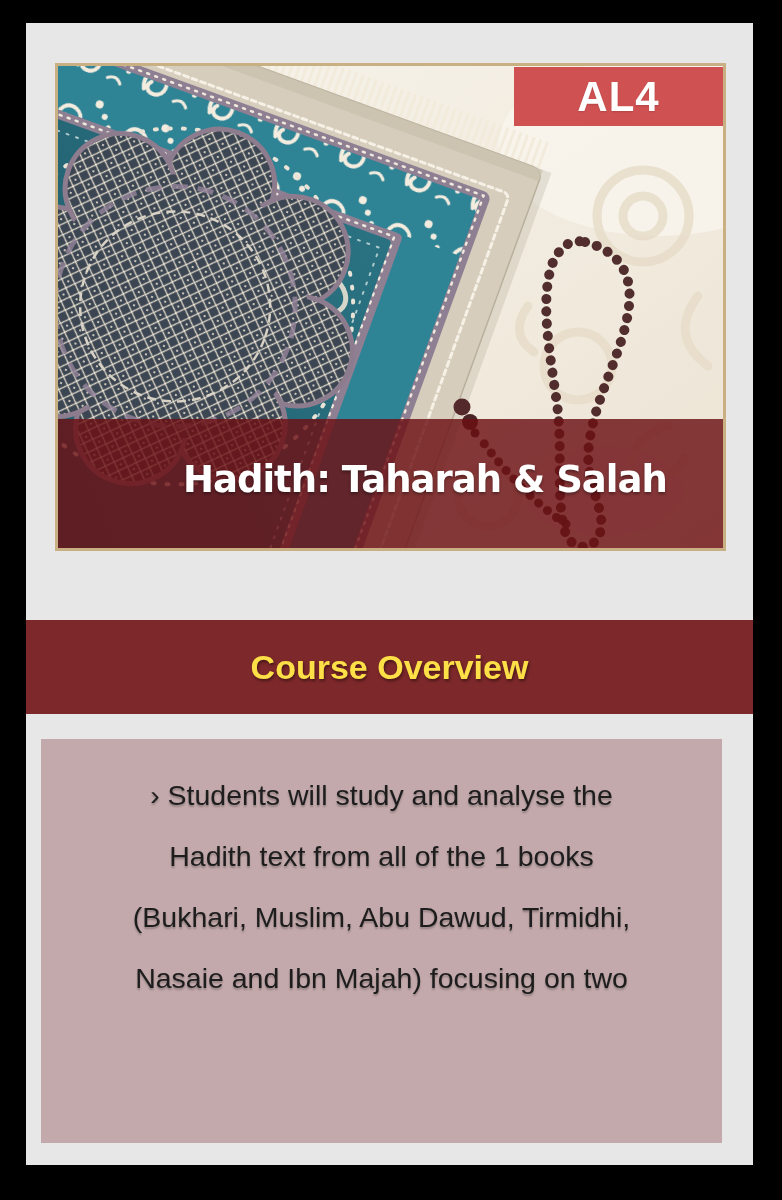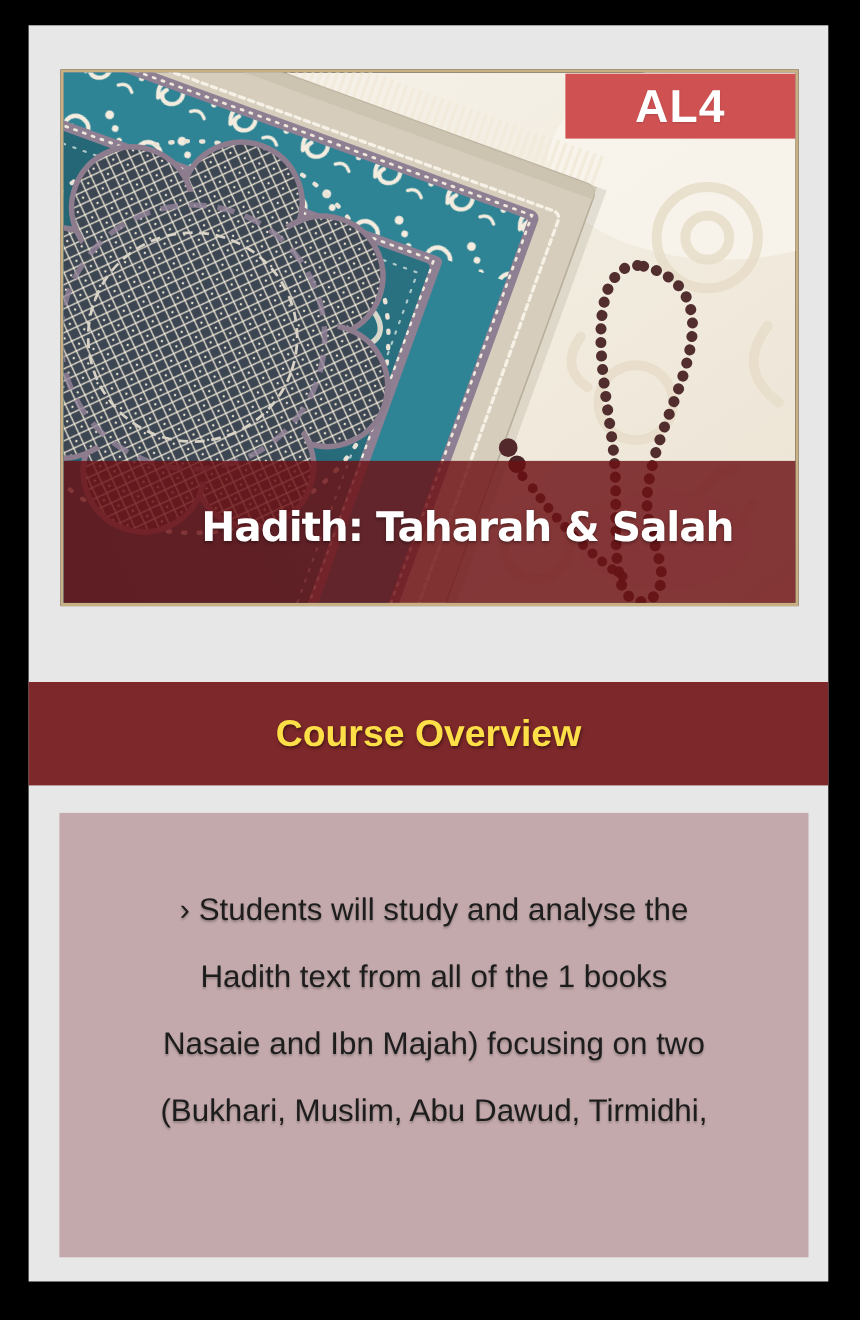--- a/index.html
+++ b/index.html
@@ -11,21 +11,21 @@
     overflow:hidden;
   }
   .card{
     position:absolute;left:26px;top:23px;width:727px;height:1142px;
     background:#e8e7e8;
   }
   
   .hero{
     position:absolute;left:29px;top:40px;width:665px;height:482px;
     border:3px solid #c9b083;
-    background:#0f172a;
+    background:#14532d;
   }
   .hero svg{position:absolute;left:0;top:0;display:block;}
   .hero-overlay{
     position:absolute;left:0;right:0;bottom:0;height:129px;
     background:rgba(109,16,20,0.82);
   }
   .hero-title{
     position:absolute;left:125px;top:392px;z-index:3;
     font-family:"DejaVu Sans",sans-serif;
     font-weight:bold;font-size:37px;letter-spacing:-1px;color:#ffffff;
@@ -70,23 +70,23 @@
   
   .section-banner{
     position:absolute;left:0;top:597px;width:727px;height:94px;
     background:#7d282b;
     color:#fde047;text-align:center;line-height:94px;
     font-weight:bold;font-size:34px;
     text-shadow:1px 2px 3px rgba(0,0,0,0.45);
   }
   
   .overview-box{
-    position:absolute;left:28px;top:716px;width:681px;height:404px;
+    position:absolute;left:15px;top:716px;width:681px;height:404px;
     background:#c3a9ab;
-    padding-top:58px;box-sizing:border-box;
+    padding-top:26px;box-sizing:border-box;
   }
   .overview-line{
     text-align:center;line-height:61px;font-size:28.5px;color:#1e1d1e;
     text-shadow:0 2px 2px rgba(0,0,0,0.25);
   }
 </style>
 </head>
 <body>
 
 <div class="card">
@@ -198,17 +198,17 @@
 
 
     <div class="hero-title">Hadith: Taharah &amp; Salah</div>
   </div>
 
   <div class="section-banner">Course Overview</div>
 
   <div class="overview-box">
     <div class="overview-line">› Students will study and analyse the</div>
     <div class="overview-line">Hadith text from all of the 1 books</div>
+    <div class="overview-line">(Bukhari, Muslim, Abu Dawud, Tirmidhi,</div>
     <div class="overview-line">Nasaie and Ibn Majah) focusing on two</div>
-    <div class="overview-line">(Bukhari, Muslim, Abu Dawud, Tirmidhi,</div>
   </div>
 
 </div>
 
 </body></html>

